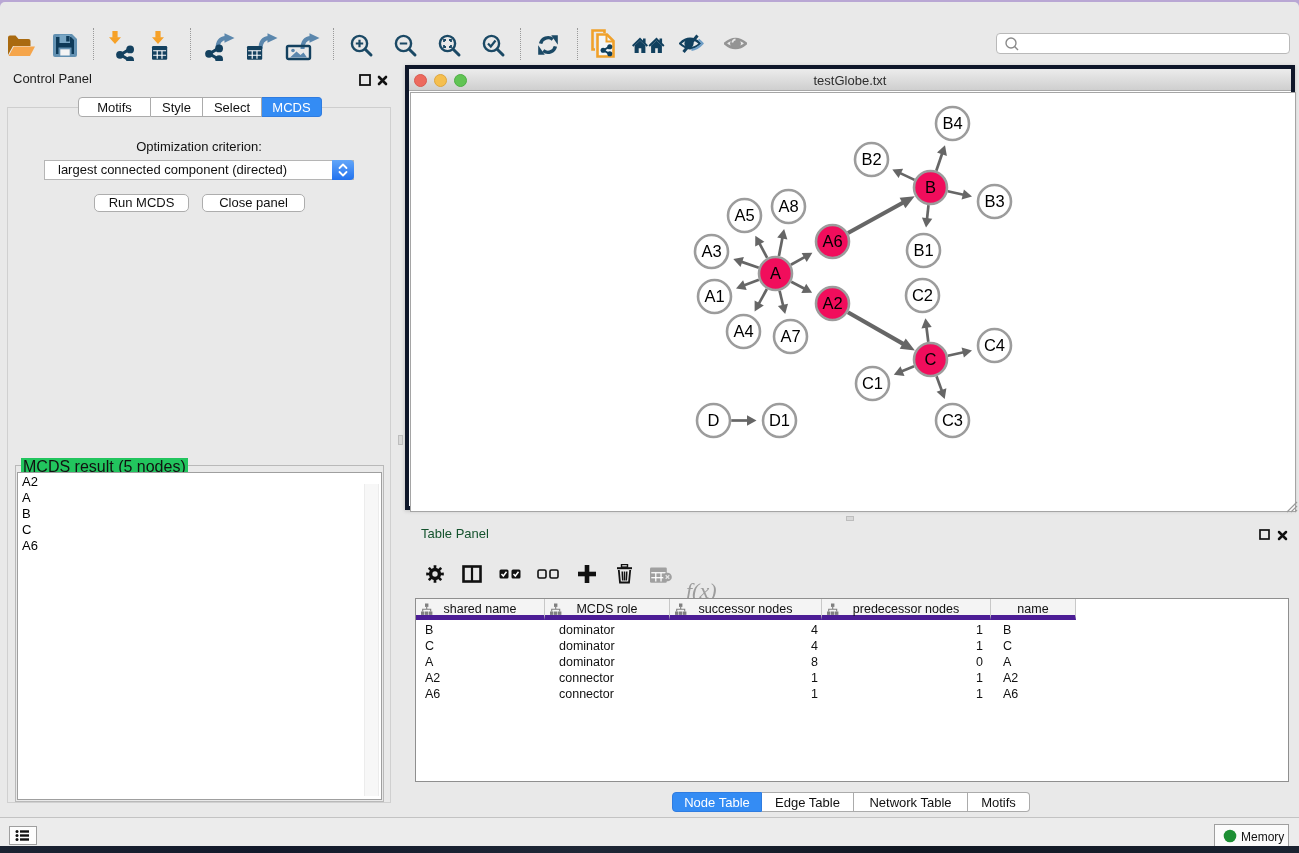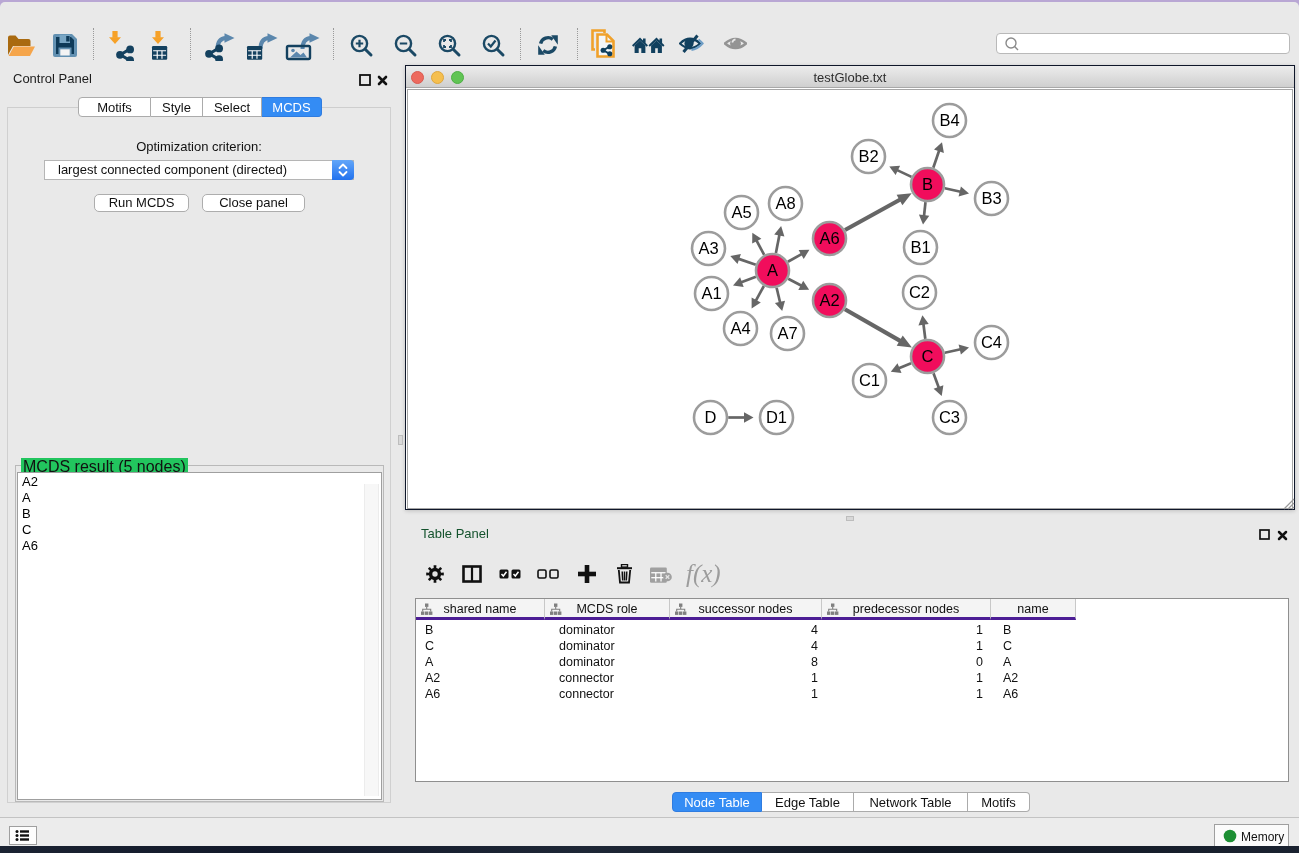--- a/index.html
+++ b/index.html
@@ -25,30 +25,30 @@
 #opt-label { position:absolute; left:0; top:31px; width:100%; text-align:center; font-size:13px; color:#111; }
 #dropdown { position:absolute; left:36px; top:52px; width:310px; height:20px; background:#fff; border:1px solid #b5b5b5; border-radius:0; font-size:13px; line-height:18px; color:#111; padding-left:13px; }
 #spin { position:absolute; right:-1px; top:-1px; width:22px; height:20px; background:linear-gradient(#62a6f9,#2272ee); border-radius:0 4px 4px 0; }
 .btn { position:absolute; height:18px; background:#fff; border:1px solid #adadad; border-radius:5px; font-size:13px; color:#111; text-align:center; line-height:16px; }
 #fieldset { position:absolute; left:7px; top:357px; width:369px; height:337px; border:1px solid #b9b9b9; }
 #fs-legend { position:absolute; left:5px; top:-8px; background:#22c55e; font-size:16px; color:#111; padding:0 2px; }
 #fs-list { position:absolute; left:1px; top:6px; width:365px; height:328px; background:#fff; border:1px solid #9f9f9f; font-size:13px; color:#000; }
 #fs-list > div.it { padding-left:4px; height:16px; line-height:16px; }
 #fs-scroll { position:absolute; right:2px; top:11px; width:15px; height:312px; background:#f7f7f7; border-left:1px solid #ececec; border-right:1px solid #ececec; }
 
-#gwin { position:absolute; left:405px; top:63px; width:890px; height:445px; background:#fff; border:1px solid #0f172a; box-shadow:0 1px 4px rgba(0,0,0,0.18); }
+#gwin { position:absolute; left:405px; top:63px; width:890px; height:445px; background:#fff; border:4px solid #0f172a; box-shadow:0 1px 4px rgba(0,0,0,0.18); }
 #gtitle { position:absolute; left:0; top:0; width:100%; height:22px; background:linear-gradient(#ececec,#cfcfcf); border-bottom:1px solid #a8a8a8; }
 #gtitle .t { position:absolute; top:4px; width:100%; text-align:center; font-size:13px; color:#2e2e2e; }
 #gcanvas { position:absolute; left:1px; top:23px; width:886px; height:420px; background:#fff; border:1px solid #a5a5a5; }
 
 #tp-title { position:absolute; left:421px; top:524px; font-size:13px; color:#14532d; }
 #tbl-toolbar { position:absolute; left:415px; top:558px; }
 #tablebox { position:absolute; left:415px; top:596px; width:874px; height:184px; background:#fff; border:1px solid #8f8f8f; }
 #thead { position:absolute; left:0; top:0; width:874px; height:22px; font-size:12.5px; color:#111; }
-.thcell { position:absolute; top:0; height:21px; background:#f4f4f4; border-right:1px solid #c8c8c8; border-bottom:3px solid #4c1d95; }
+.thcell { position:absolute; top:0; height:21px; background:#f4f4f4; border-right:1px solid #c8c8c8; border-bottom:5px solid #4c1d95; }
 .thlabel { position:absolute; width:100%; text-align:center; top:3px; }
 .trow { position:absolute; font-size:12.5px; color:#111; height:16px; line-height:16px; }
 #btabs { position:absolute; left:672px; top:790px; height:20px; z-index:5; }
 .btab { float:left; height:20px; border:1px solid #ababab; border-left:none; background:#fff; color:#111; font-size:13px; line-height:19px; text-align:center; }
 .btab.first { border-left:1px solid #ababab; border-radius:4px 0 0 4px; }
 .btab.last { border-radius:0 4px 4px 0; }
 .btab.sel { background:#348cf4; color:#fff; border-color:#2f7ce0; }
 
 #statusbar { position:absolute; left:0; top:815px; width:1299px; height:31px; background:#ececec; border-top:1px solid #c3c3c3; }
 #sb-btn { position:absolute; left:9px; top:8px; width:28px; height:19px; background:#fdfdfd; border:1px solid #9f9f9f; }
@@ -395,21 +395,21 @@
         <g transform="translate(0,2.5) scale(1.05)">
           <rect x="0" y="0" width="16" height="14.5" rx="1.2" fill="#a0a0a0"></rect>
           <line x1="1.2" y1="5" x2="14.8" y2="5" stroke="#fff" stroke-width="1.2"></line>
           <line x1="1.2" y1="9.7" x2="14.8" y2="9.7" stroke="#fff" stroke-width="1.2"></line>
           <line x1="5.5" y1="5" x2="5.5" y2="13.3" stroke="#fff" stroke-width="1.2"></line>
           <line x1="10.5" y1="5" x2="10.5" y2="13.3" stroke="#fff" stroke-width="1.2"></line>
         </g>
         <circle cx="17.5" cy="12" r="4.3" fill="#a0a0a0"></circle>
         <path d="M15.7 10.2 L19.3 13.8 M19.3 10.2 L15.7 13.8" stroke="#e4e4e4" stroke-width="1.3"></path>
       </svg>
-      <div class="abs" style="left:271px;top:0;font-family:'Liberation Serif',serif;font-style:italic;font-size:25px;color:#9c9c9c;">f(x)</div>
+      <div class="abs" style="left:271px;top:18px;font-family:'Liberation Serif',serif;font-style:italic;font-size:22px;color:#9c9c9c;">f(x)</div>
     </div>
 
   <div id="tablebox">
     <div id="thead">
         <div class="thcell" style="left:0px;width:129px;">
           <svg width="13" height="13" viewBox="0 0 13 13" style="position:absolute;left:4px;top:4px">
             <g fill="#808080">
               <rect x="5" y="0.5" width="3.4" height="3.4"></rect>
               <rect x="1" y="8.5" width="3.4" height="3.4"></rect>
               <rect x="5" y="8.5" width="3.4" height="3.4"></rect>

